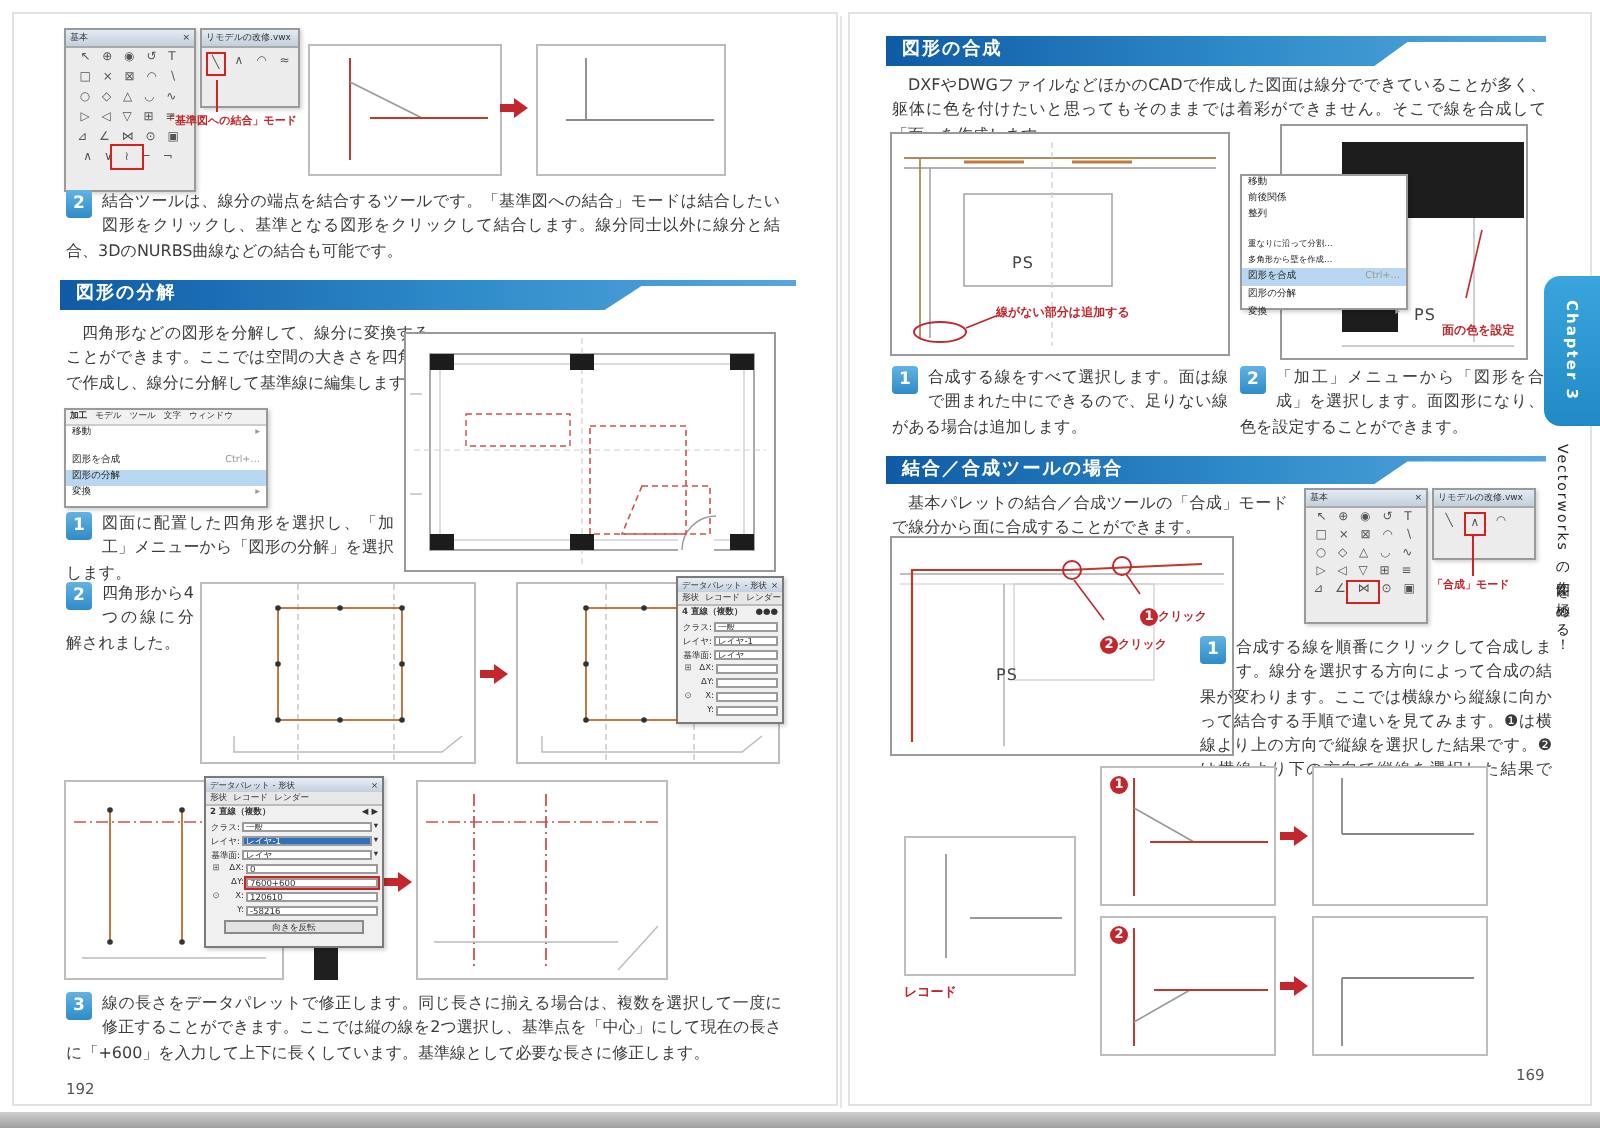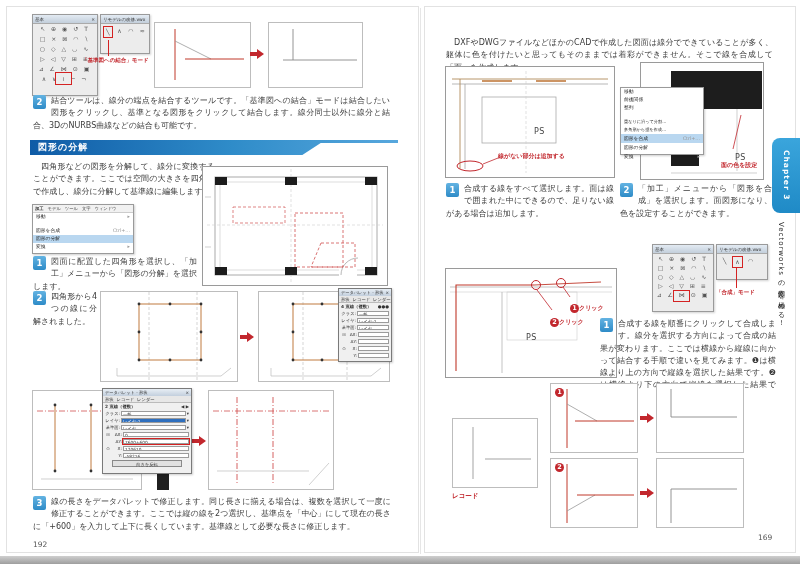--- a/index.html
+++ b/index.html
@@ -20,21 +20,21 @@
          font-weight:bold;font-size:8.5px;line-height:14px;text-align:center;margin-right:5px;border-radius:2px;}
   
   .whitebox{background:#fff;border:1px solid #bdbdbd;}
   .planbox{background:#fff;border:1px solid #9a9a9a;}
   .rarrow{width:14px;height:10px;}
   .rarrow:before{content:"";position:absolute;left:0;top:3px;width:7px;height:4px;background:#c2272d;}
   .rarrow:after{content:"";position:absolute;right:0;top:0;border-left:7px solid #c2272d;border-top:5px solid transparent;border-bottom:5px solid transparent;}
   .rnum{display:inline-block;width:9px;height:9px;border-radius:50%;background:#c2272d;color:#fff;font-size:6.5px;line-height:9px;text-align:center;font-weight:bold;}
   .annred{color:#c2272d;font-size:6px;font-weight:bold;white-space:nowrap;}
   .clicklbl{color:#c2272d;font-size:6px;font-weight:bold;white-space:nowrap;}
-  .ps{font-size:8px;color:#444;letter-spacing:.5px;margin-left:28px;}
+  .ps{font-size:8px;color:#444;letter-spacing:.5px;}
   .pagenum{font-size:7.5px;color:#555;}
   
   .pwin{background:#ececec;border:1px solid #9a9a9a;box-shadow:1px 1px 2px rgba(0,0,0,.18);}
   .ptb{height:9px;background:linear-gradient(#e3ebf3,#c3cfdb);border-bottom:1px solid #aaa;
        font-size:4.5px;line-height:9px;padding:0 2px;color:#333;display:flex;justify-content:space-between;white-space:nowrap;overflow:hidden;}
   .toolrow{font-size:6px;color:#555;line-height:10px;text-align:center;letter-spacing:2px;white-space:nowrap;overflow:hidden;}
   .redbox{border:1.5px solid #d42222;}
   .modebar{display:flex;gap:2px;padding:2px;font-size:6px;color:#555;line-height:10px;}
   .modebar span{display:inline-block;width:11px;text-align:center;}
   .redline{background:#d42222;}
@@ -346,20 +346,23 @@
     <div class="dpbtn">向きを反転</div>
   </div>
 
   <div class="abs para" style="left:33px;top:496px;width:358px;">
     <span class="badge">3</span>
     <span>線の長さをデータパレットで修正します。同じ長さに揃える場合は、複数を選択して一度に修正することができます。ここでは縦の線を2つ選択し、基準点を「中心」にして現在の長さに「+600」を入力して上下に長くしています。基準線として必要な長さに修正します。</span>
   </div>
 
   <div class="abs pagenum" style="left:33px;top:540px;">192</div>
 
+  <div class="abs secbar" style="left:443px;top:18px;width:330px;">
+    <span>図形の合成</span>
+  </div>
   <div class="abs para indent" style="left:446px;top:37px;width:327px;">DXFやDWGファイルなどほかのCADで作成した図面は線分でできていることが多く、躯体に色を付けたいと思ってもそのままでは着彩ができません。そこで線を合成して「面」を作成します。</div>
 
   <div class="abs planbox" style="left:445px;top:66px;width:170px;height:112px;">
     <svg class="abs" style="left:0;top:0" width="168" height="110">
       <line x1="6" y1="12" x2="162" y2="12" stroke="#b08a5a" stroke-width="0.9"></line>
       <line x1="6" y1="17" x2="162" y2="17" stroke="#999" stroke-width="0.7"></line>
       <line x1="14" y1="12" x2="14" y2="102" stroke="#b08a5a" stroke-width="0.9"></line>
       <line x1="19" y1="17" x2="19" y2="102" stroke="#999" stroke-width="0.7"></line>
       <rect x="36" y="30" width="74" height="46" fill="none" stroke="#aaa" stroke-width="0.8"></rect>
       <line x1="36" y1="14" x2="66" y2="14" stroke="#c07a3e" stroke-width="1.6"></line>
@@ -405,20 +408,24 @@
 
   <div class="abs para" style="left:446px;top:183px;width:168px;">
     <span class="badge">1</span>
     <span>合成する線をすべて選択します。面は線で囲まれた中にできるので、足りない線がある場合は追加します。</span>
   </div>
   <div class="abs para" style="left:620px;top:183px;width:152px;">
     <span class="badge">2</span>
     <span>「加工」メニューから「図形を合成」を選択します。面図形になり、色を設定することができます。</span>
   </div>
 
+  <div class="abs secbar" style="left:443px;top:228px;width:330px;height:14px;">
+    <span style="line-height:14px">結合／合成ツールの場合</span>
+  </div>
+  <div class="abs para indent" style="left:446px;top:246px;width:198px;">基本パレットの結合／合成ツールの「合成」モードで線分から面に合成することができます。</div>
 
   <div class="abs planbox" style="left:445px;top:268px;width:172px;height:110px;">
     <svg class="abs" style="left:0;top:0" width="170" height="108">
       <line x1="4" y1="18" x2="166" y2="18" stroke="#aaa" stroke-width="0.7"></line>
       <line x1="4" y1="23" x2="166" y2="23" stroke="#ccc" stroke-width="0.6"></line>
       <line x1="56" y1="23" x2="56" y2="104" stroke="#aaa" stroke-width="0.7"></line>
       <rect x="61" y="23" width="70" height="48" fill="none" stroke="#ccc" stroke-width="0.6"></rect>
       <polyline points="10,102 10,16 88,16" fill="none" stroke="#c0392b" stroke-width="1.1"></polyline>
       <line x1="88" y1="16" x2="155" y2="13" stroke="#c0392b" stroke-width="0.9"></line>
       <circle cx="90" cy="16" r="4.5" fill="none" stroke="#c2272d" stroke-width="1"></circle>

